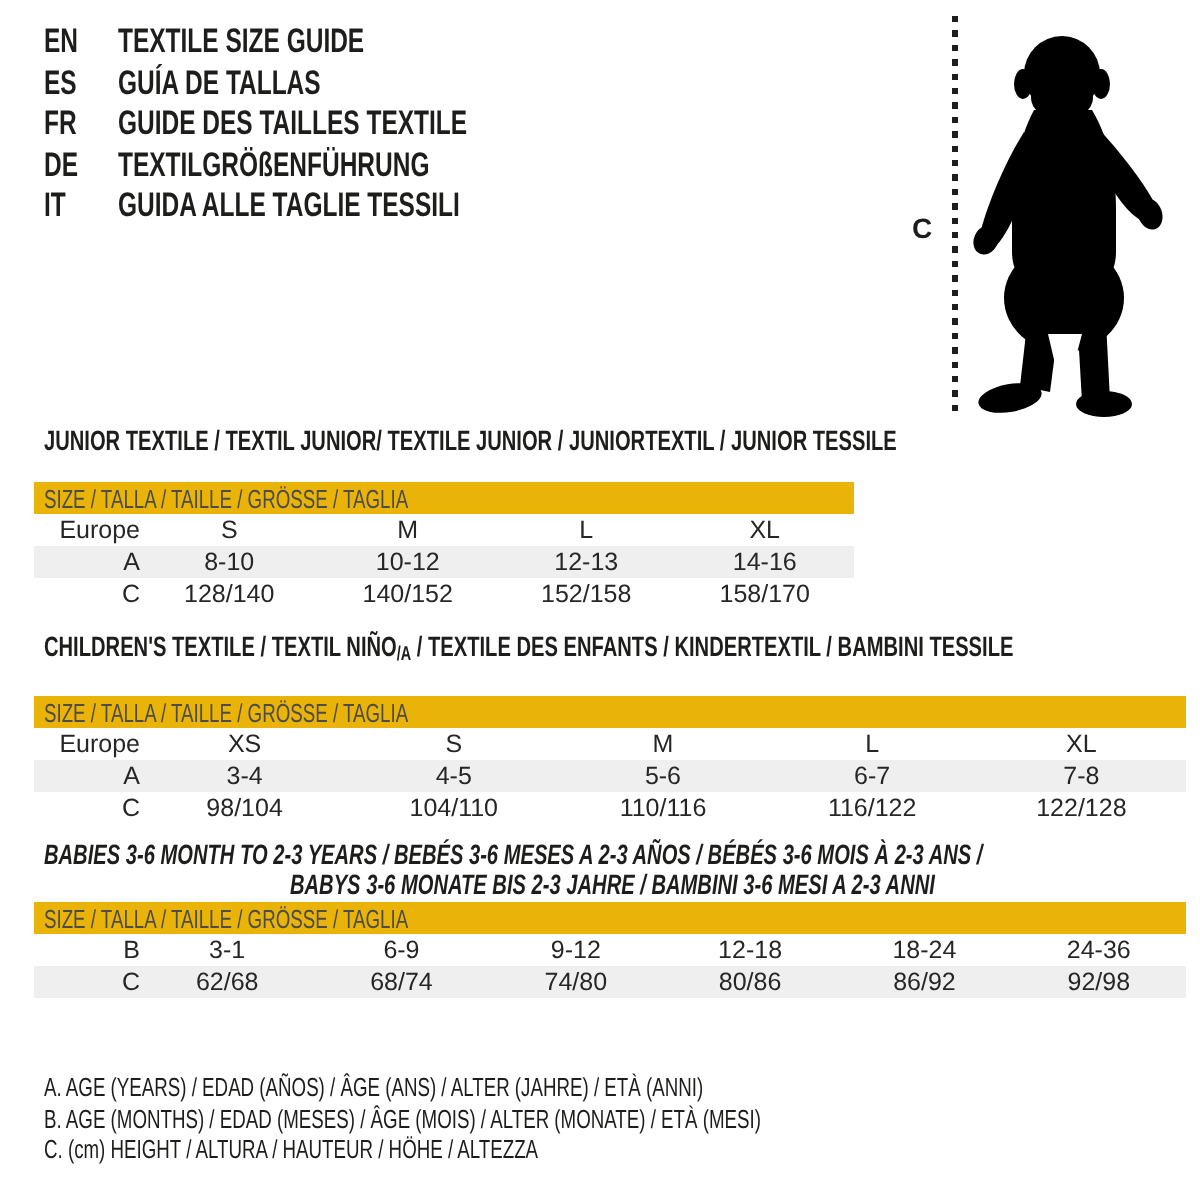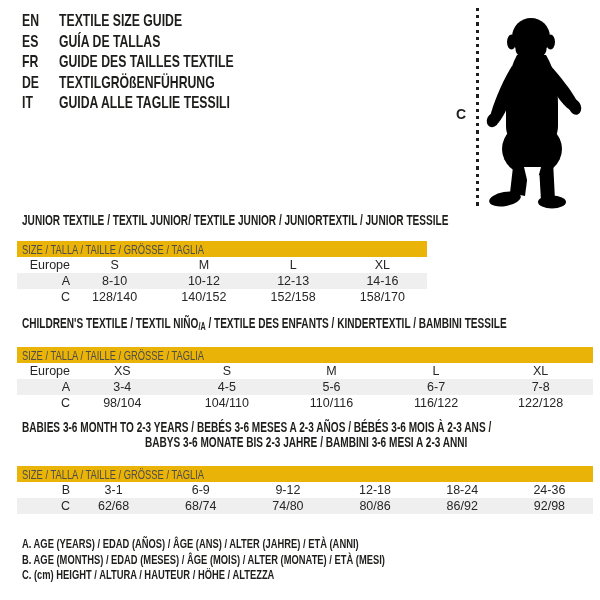--- a/index.html
+++ b/index.html
@@ -34,38 +34,38 @@
   .baby-svg { position:absolute; left:32px; top:3px; }
   
   .section { position:absolute; left:17px; }
   .s1 { top:214px; width:410px; }
   .s2 { top:317px; width:576px; }
   .s3 { top:420px; width:576px; }
   .section-title {
     font-weight:bold; font-size:14px; line-height:13px;
     margin:0 0 14px 5px; white-space:nowrap;text-align:right;
   }
-  .s3 .section-title { line-height:15px; margin-bottom:16px; }
+  .s3 .section-title { line-height:15px; margin-bottom:1px;font-style:italic; }
   .sub-a { font-size:10px; vertical-align:-2px; letter-spacing:0; }
   table { border-collapse:collapse; table-layout:fixed; width:100%; }
   th.size-bar {
     background:#eab308; color:#4c4c4b;
     font-weight:normal; font-size:13px; text-align:left;
     height:16px; padding:0 0 0 5px;
   }
   td {
     font-size:12.5px; height:16px; padding:0;
     text-align:center; font-weight:normal; color:#262626;
   }
   td.row-label { text-align:right; padding-left:5px; }
   tbody tr:nth-child(even) td { background:#efefef; }
   col.c-label { width:53px; }
   
   .notes { position:absolute; top:536px; left:22px; }
-  .note-line { font-weight:bold; font-size:13px; line-height:15.6px; }
+  .note-line { font-weight:normal; font-size:13px; line-height:15.6px; }
 </style>
 </head>
 <body>
 
 <div class="languages">
   <div class="lang-row">
     <span class="lang-code"><span class="cond">EN</span></span>
     <span><span class="cond">TEXTILE SIZE GUIDE</span></span>
   </div>
   <div class="lang-row">

